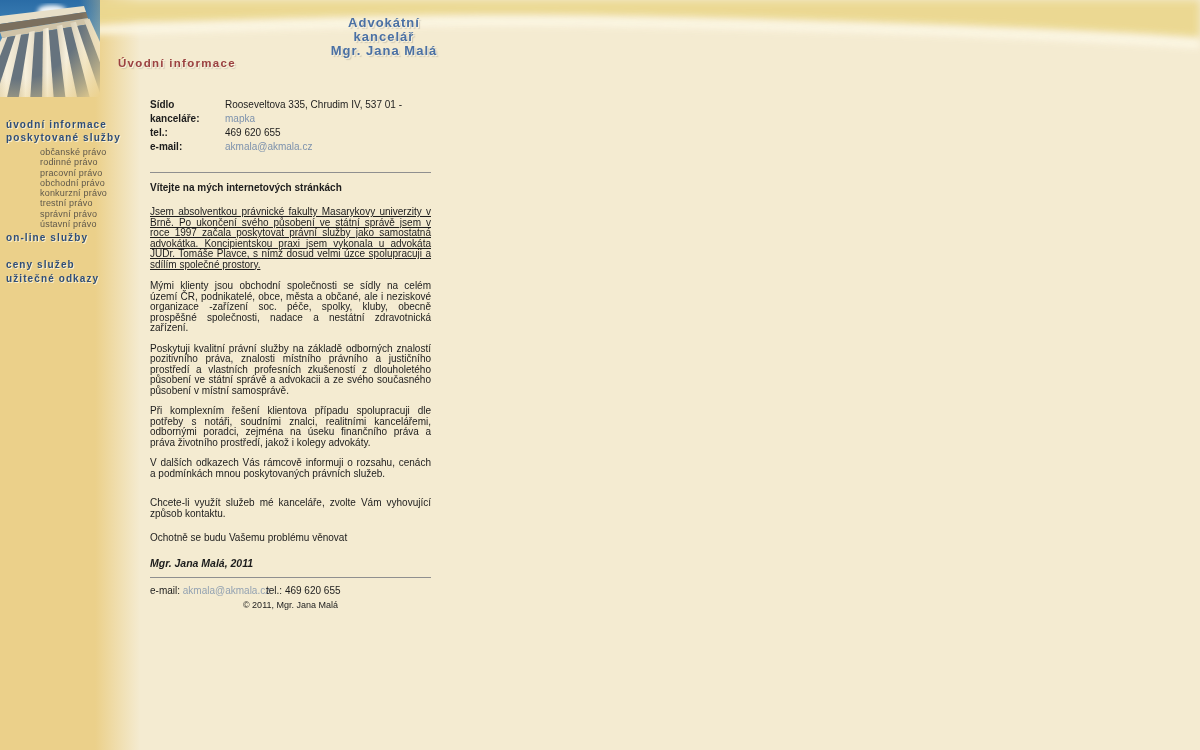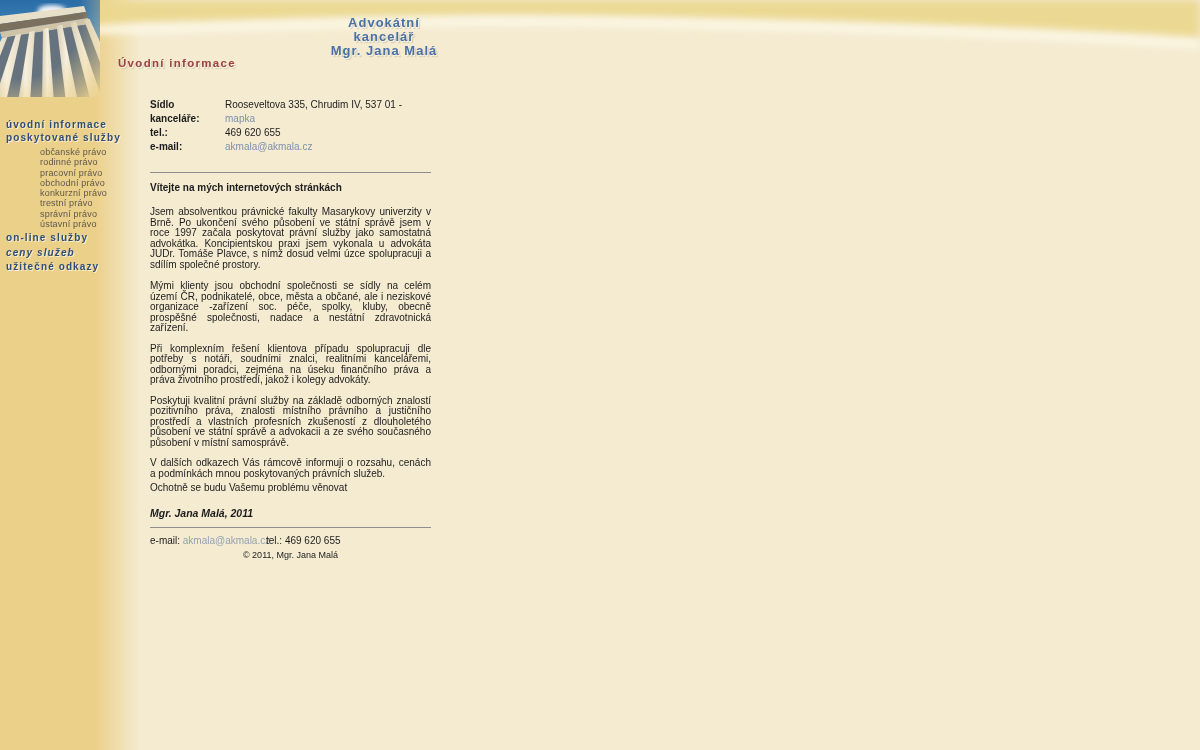--- a/index.html
+++ b/index.html
@@ -56,21 +56,21 @@
     color: #2e4d78; line-height: 13px;
     text-shadow: 1px 1px 0 rgba(255,250,230,0.75);
     text-decoration: none; cursor: pointer;
   }
   .nav-sub-list { margin: 3px 0 2px 0; }
   .nav-sub {
     display: block; padding-left: 40px;
     font-size: 9px; color: #5e574a; line-height: 10.3px;
     letter-spacing: 0.2px; text-decoration: none; cursor: pointer;
   }
-  .nav-gap2 { margin-top: 2px; font-style: italic; }
+  .nav-gap2 { margin-top: 14px; }
   .nav-gap1 { margin-top: 1px; }
 
   
   .content {
     position: absolute; left: 150px; top: 98px; width: 281px; z-index: 4;
   }
   .contact-row { display: flex; line-height: 14px; font-size: 10px; }
   .contact-label { width: 75px; font-weight: bold; flex: 0 0 75px; }
   .contact-value { flex: 1; }
   a.link { color: #7d92ad; text-decoration: none; cursor: pointer; }
@@ -84,22 +84,22 @@
   .rule-bottom { margin-top: 8px; margin-bottom: 7px; }
 
   .welcome {
     font-size: 10px; font-weight: bold; line-height: 11px;
     margin-bottom: 14px;
   }
   .para {
     font-size: 10px; line-height: 10.5px; text-align: justify;
     margin-bottom: 10px;
   }
-  .para.m11 { margin-bottom: 11px; }
-  .para.m12 { margin-bottom: 4px; }
+  .para.m11 { margin-bottom: 11px; text-decoration: underline; }
+  .para.m12 { margin-bottom: 19px; }
   .para.m14 { margin-bottom: 14px; }
   .signature {
     font-size: 10.5px; font-weight: bold; font-style: italic;
     text-align: left; line-height: 11px;
   }
 
   .footer-line { position: relative; font-size: 10px; line-height: 11px; height: 11px; }
   .footer-tel { position: absolute; left: 116px; top: 0; }
   .footer-copy { text-align: center; font-size: 9px; line-height: 11px; margin-top: 4px; }
 </style>
@@ -205,23 +205,24 @@
       <span class="contact-value"><a class="link">akmala@akmala.cz</a></span>
     </div>
   </div>
 
   <hr class="rule rule-top">
 
   <div class="welcome">Vítejte na mých internetových stránkách</div>
 
   <p class="para m11">Jsem absolventkou právnické fakulty Masarykovy univerzity v Brně. Po ukončení svého působení ve státní správě jsem v roce 1997 začala poskytovat právní služby jako samostatná advokátka. Koncipientskou praxi jsem vykonala u advokáta JUDr. Tomáše Plavce, s nímž dosud velmi úzce spolupracuji a sdílím společné prostory.</p>
   <p class="para">Mými klienty jsou obchodní společnosti se sídly na celém území ČR, podnikatelé, obce, města a občané, ale i neziskové organizace -zařízení soc. péče, spolky, kluby, obecně prospěšné společnosti, nadace a nestátní zdravotnická zařízení.</p>
+  <p class="para">Poskytuji kvalitní právní služby na základě odborných znalostí pozitivního práva, znalosti místního právního a justičního prostředí a vlastních profesních zkušeností z dlouholetého působení ve státní správě a advokacii a ze svého současného působení v místní samosprávě.</p>
   <p class="para">Při komplexním řešení klientova případu spolupracuji dle potřeby s notáři, soudními znalci, realitními kancelářemi, odbornými poradci, zejména na úseku finančního práva a práva životního prostředí, jakož i kolegy advokáty.</p>
-  <p class="para">Poskytuji kvalitní právní služby na základě odborných znalostí pozitivního práva, znalosti místního právního a justičního prostředí a vlastních profesních zkušeností z dlouholetého působení ve státní správě a advokacii a ze svého současného působení v místní samosprávě.</p>
   <p class="para m12">V dalších odkazech Vás rámcově informuji o rozsahu, cenách a podmínkách mnou poskytovaných právních služeb.</p>
+  <p class="para m14">Chcete-li využít služeb mé kanceláře, zvolte Vám vyhovující způsob kontaktu.</p>
   <p class="para m14">Ochotně se budu Vašemu problému věnovat</p>
 
   <div class="signature">Mgr. Jana Malá, 2011</div>
 
   <hr class="rule rule-bottom">
 
   <div class="footer-line">
     <span><span>e-mail: </span><a class="link-light">akmala@akmala.cz</a></span>
     <span class="footer-tel">tel.: 469 620 655</span>
   </div>

